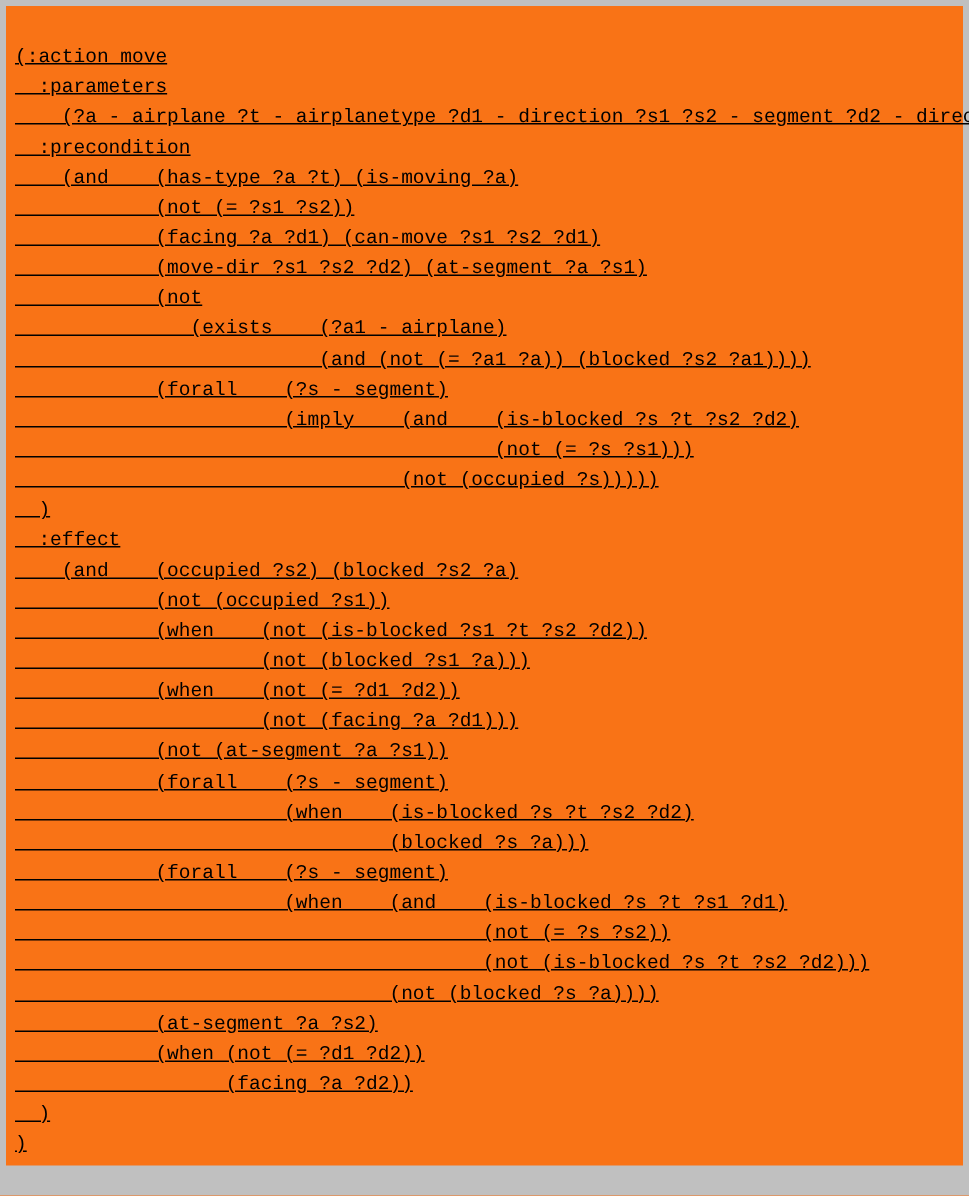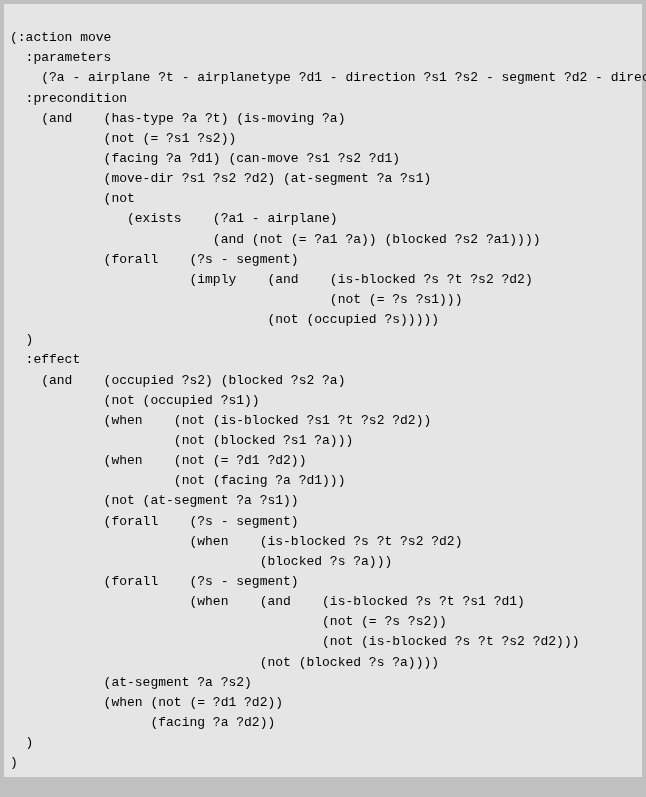--- a/index.html
+++ b/index.html
@@ -10,24 +10,25 @@
     body {
       background-color: #c0c0c0;
       font-family: 'Courier New', Courier, monospace;
       font-size: 13px;
       color: #000000;
       padding: 4px;
       width: 646px;
       min-height: 797px;
     }
     .code-block {
-      background-color: #e5e5e5;
+      background-color: #f97316;
       padding: 4px 6px;
       white-space: pre;
       line-height: 1.55;
+      text-decoration: underline;
     }
     .line {
       display: block;
     }
   </style>
 </head>
 <body>
 
 <div class="code-block">
 <span class="line">(:action move</span><span class="line">  :parameters</span><span class="line">    (?a - airplane ?t - airplanetype ?d1 - direction ?s1 ?s2 - segment ?d2 - direction)</span><span class="line">  :precondition</span><span class="line">    (and    (has-type ?a ?t) (is-moving ?a)</span><span class="line">            (not (= ?s1 ?s2))</span><span class="line">            (facing ?a ?d1) (can-move ?s1 ?s2 ?d1)</span><span class="line">            (move-dir ?s1 ?s2 ?d2) (at-segment ?a ?s1)</span><span class="line">            (not</span><span class="line">               (exists    (?a1 - airplane)</span><span class="line">                          (and (not (= ?a1 ?a)) (blocked ?s2 ?a1))))</span><span class="line">            (forall    (?s - segment)</span><span class="line">                       (imply    (and    (is-blocked ?s ?t ?s2 ?d2)</span><span class="line">                                         (not (= ?s ?s1)))</span><span class="line">                                 (not (occupied ?s)))))</span><span class="line">  )</span><span class="line">  :effect</span><span class="line">    (and    (occupied ?s2) (blocked ?s2 ?a)</span><span class="line">            (not (occupied ?s1))</span><span class="line">            (when    (not (is-blocked ?s1 ?t ?s2 ?d2))</span><span class="line">                     (not (blocked ?s1 ?a)))</span><span class="line">            (when    (not (= ?d1 ?d2))</span><span class="line">                     (not (facing ?a ?d1)))</span><span class="line">            (not (at-segment ?a ?s1))</span><span class="line">            (forall    (?s - segment)</span><span class="line">                       (when    (is-blocked ?s ?t ?s2 ?d2)</span><span class="line">                                (blocked ?s ?a)))</span><span class="line">            (forall    (?s - segment)</span><span class="line">                       (when    (and    (is-blocked ?s ?t ?s1 ?d1)</span><span class="line">                                        (not (= ?s ?s2))</span><span class="line">                                        (not (is-blocked ?s ?t ?s2 ?d2)))</span><span class="line">                                (not (blocked ?s ?a))))</span><span class="line">            (at-segment ?a ?s2)</span><span class="line">            (when (not (= ?d1 ?d2))</span><span class="line">                  (facing ?a ?d2))</span><span class="line">  )</span><span class="line">)</span></div>

